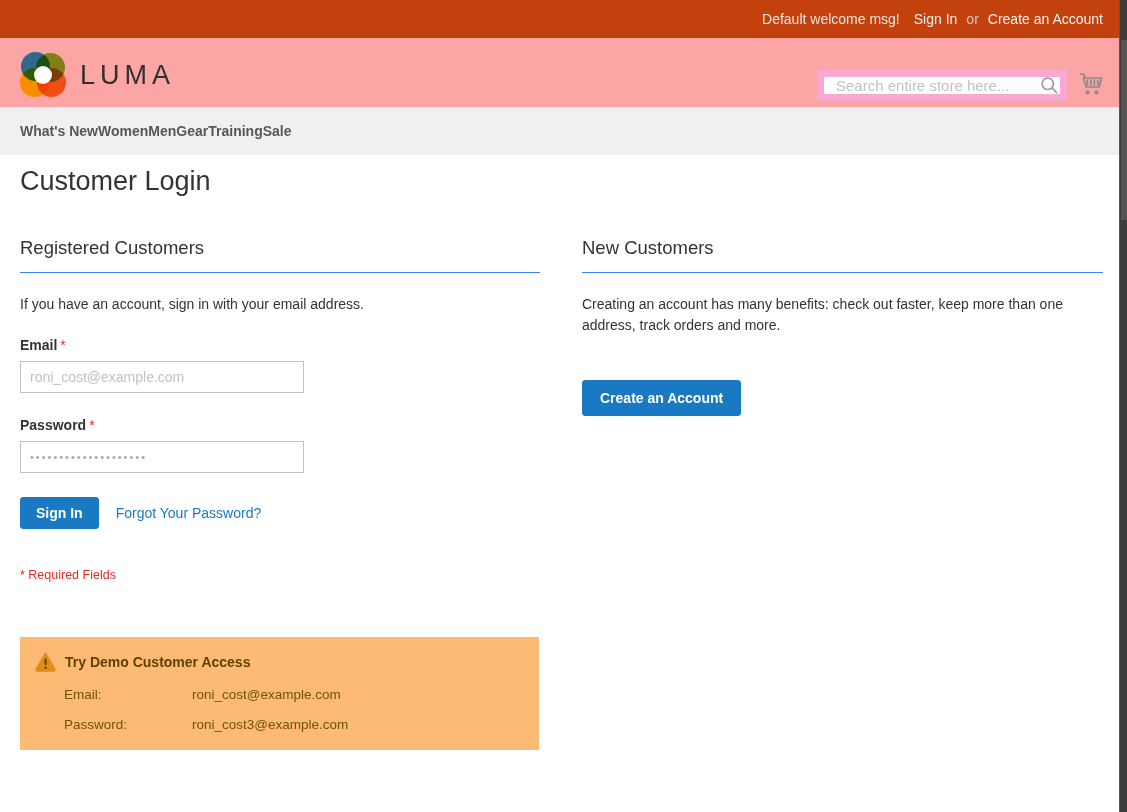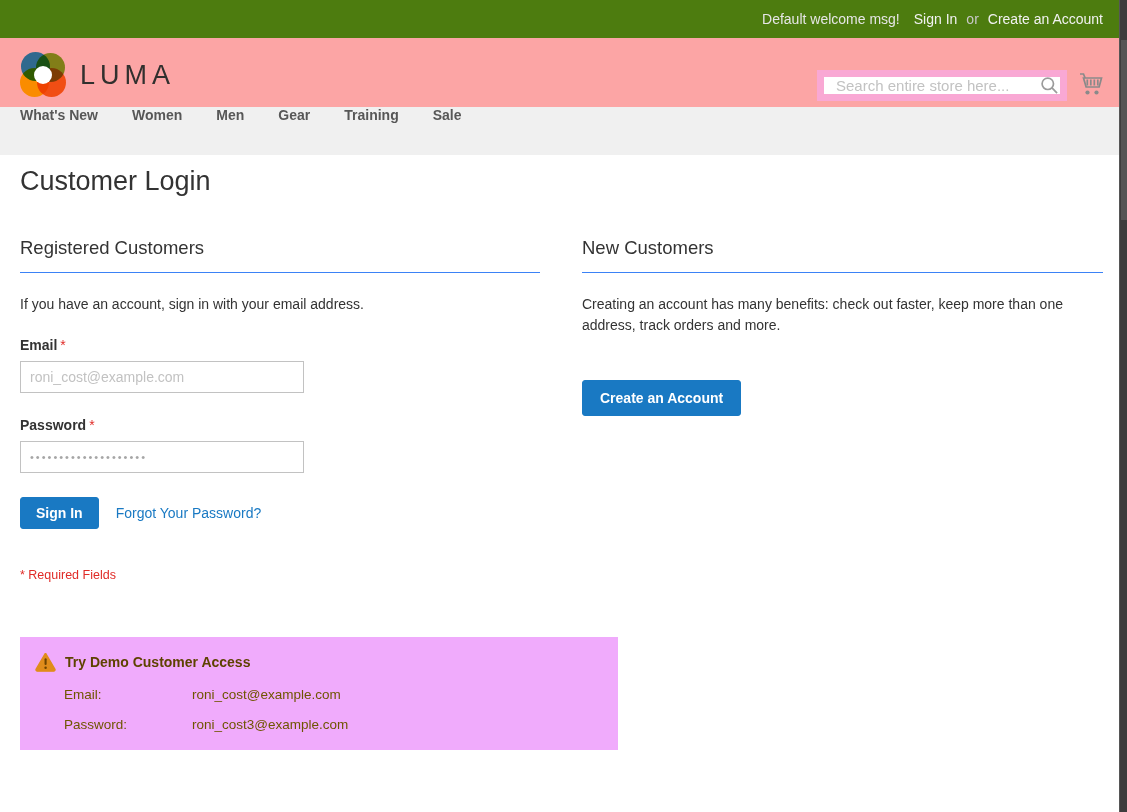--- a/index.html
+++ b/index.html
@@ -7,21 +7,21 @@
   body {
     font-family:"Liberation Sans", sans-serif;
     background:#ffffff;
     color:#333;
     overflow:hidden;
     position:relative;
   }
 
   
   .topbar {
-    height:38px; background:#4d7c0f;
+    height:38px; background:#c2410c;
     display:flex; align-items:center; justify-content:flex-end;
     padding-right:24px; font-size:14px;
   }
   .topbar .welcome { color:#e6e6e6; margin-right:14px; }
   .topbar a { color:#f2f2f2; text-decoration:none; cursor:pointer; }
   .topbar .or { color:#c9c9c9; margin:0 9px; }
 
   
   .header { height:69px; background:#fca5a5; position:relative; }
   .logo { position:absolute; left:20px; top:14px; display:flex; align-items:center; cursor:pointer; }
@@ -41,21 +41,21 @@
     font-family:"Liberation Sans", sans-serif; outline:none;
   }
   .search-input::placeholder { color:#c2c2c2; opacity:1; }
   .search-icon { position:absolute; right:8px; top:6px; width:19px; height:19px; cursor:pointer; }
 
   .cart-icon { position:absolute; right:23px; top:33px; width:26px; height:26px; cursor:pointer; }
 
   
   .navbar {
     height:48px; background:#f0f0f0;
-    display:flex; align-items:flex-start; gap:34px; padding-left:20px;
+    display:flex; align-items:center; padding-left:20px;
   }
   .navbar .nav-item {
     font-size:14px; font-weight:700; color:#575757; text-decoration:none; cursor:pointer;
   }
 
   
   .main { padding:0 24px 0 20px; }
   .page-title { margin-top:10px; font-size:27px; font-weight:300; color:#333; line-height:1.2; }
 
   .columns { display:flex; margin-top:40px; }
@@ -86,21 +86,21 @@
     color:#fff; font-size:14px; font-weight:700;
     font-family:"Liberation Sans", sans-serif;
     padding:7px 15px; cursor:pointer;
   }
   .forgot-link { margin-left:17px; font-size:14px; color:#1979c3; text-decoration:none; cursor:pointer; }
 
   .required-note { margin-top:39px; font-size:12.5px; color:#e02b27; }
 
   
   .demo-box {
-    margin-top:55px; width:598px; background:#f0abfc;
+    margin-top:55px; width:519px; background:#fdba74;
     padding:16px 12px 18px 15px;
   }
   .demo-title-row { display:flex; align-items:center; }
   .warn-icon { width:21px; height:19px; margin-right:9px; flex:none; }
   .demo-title { font-size:14px; font-weight:700; color:#5e4200; }
   .demo-row { display:flex; margin-top:15px; font-size:13.5px; color:#6f5500;gap:40px; }
   .demo-row .demo-label { width:88px; margin-left:29px; }
   .demo-row .demo-value { }
 
   .create-btn { margin-top:23px; padding:9px 17px; }

